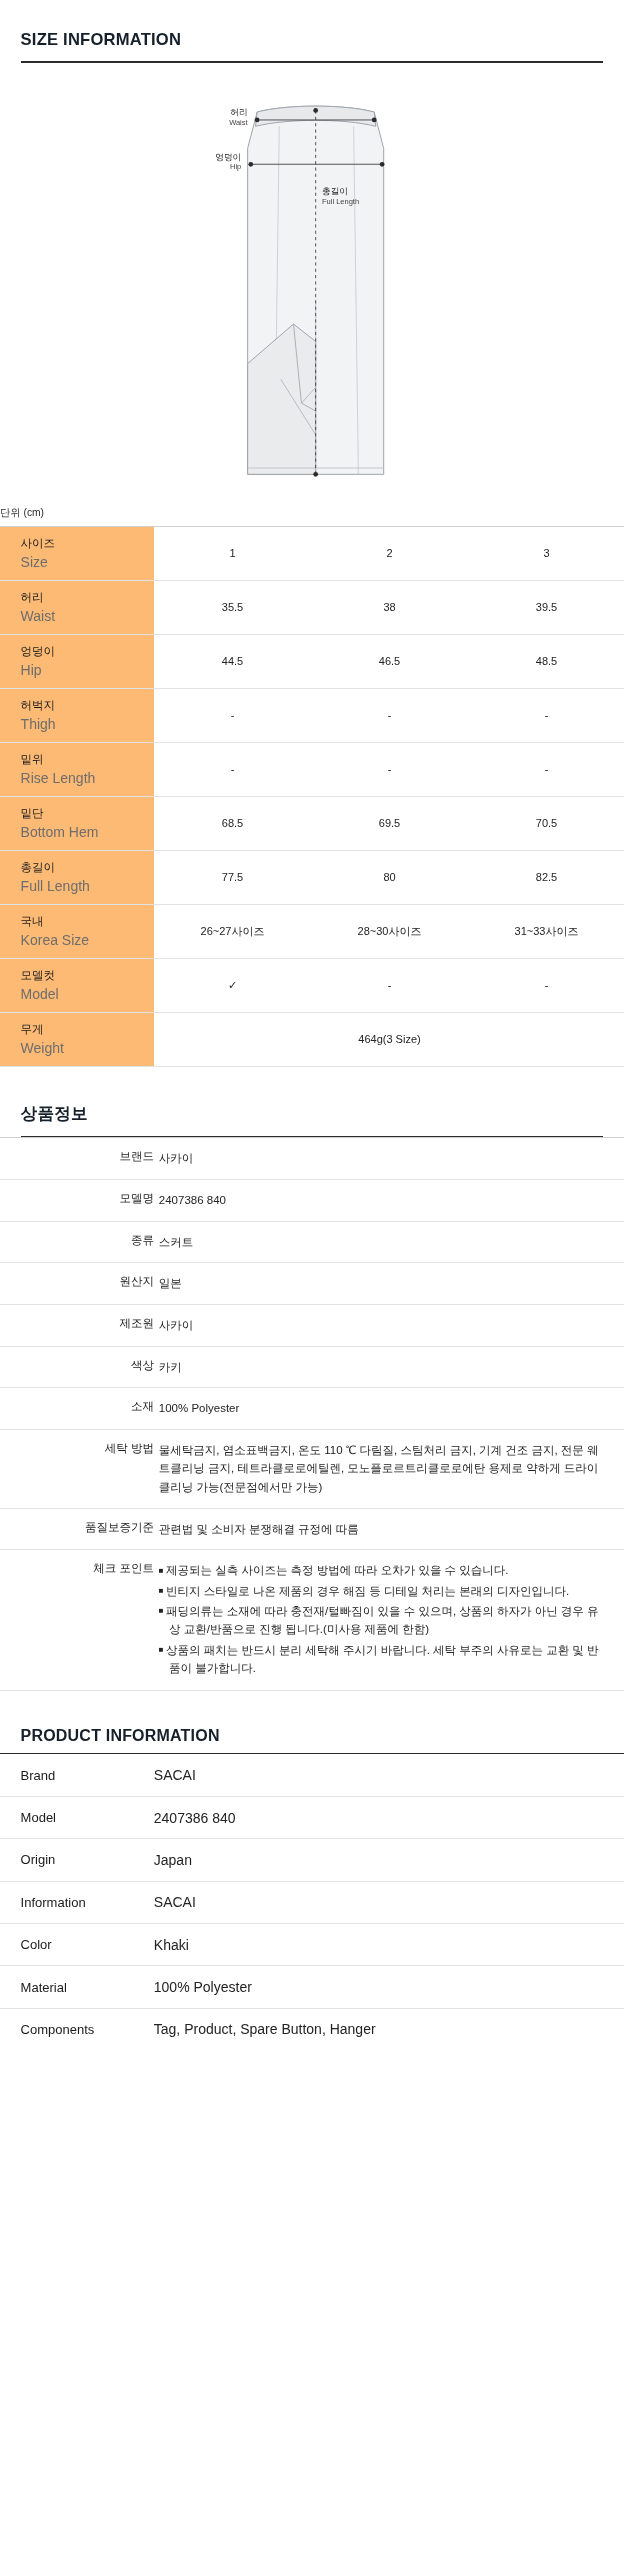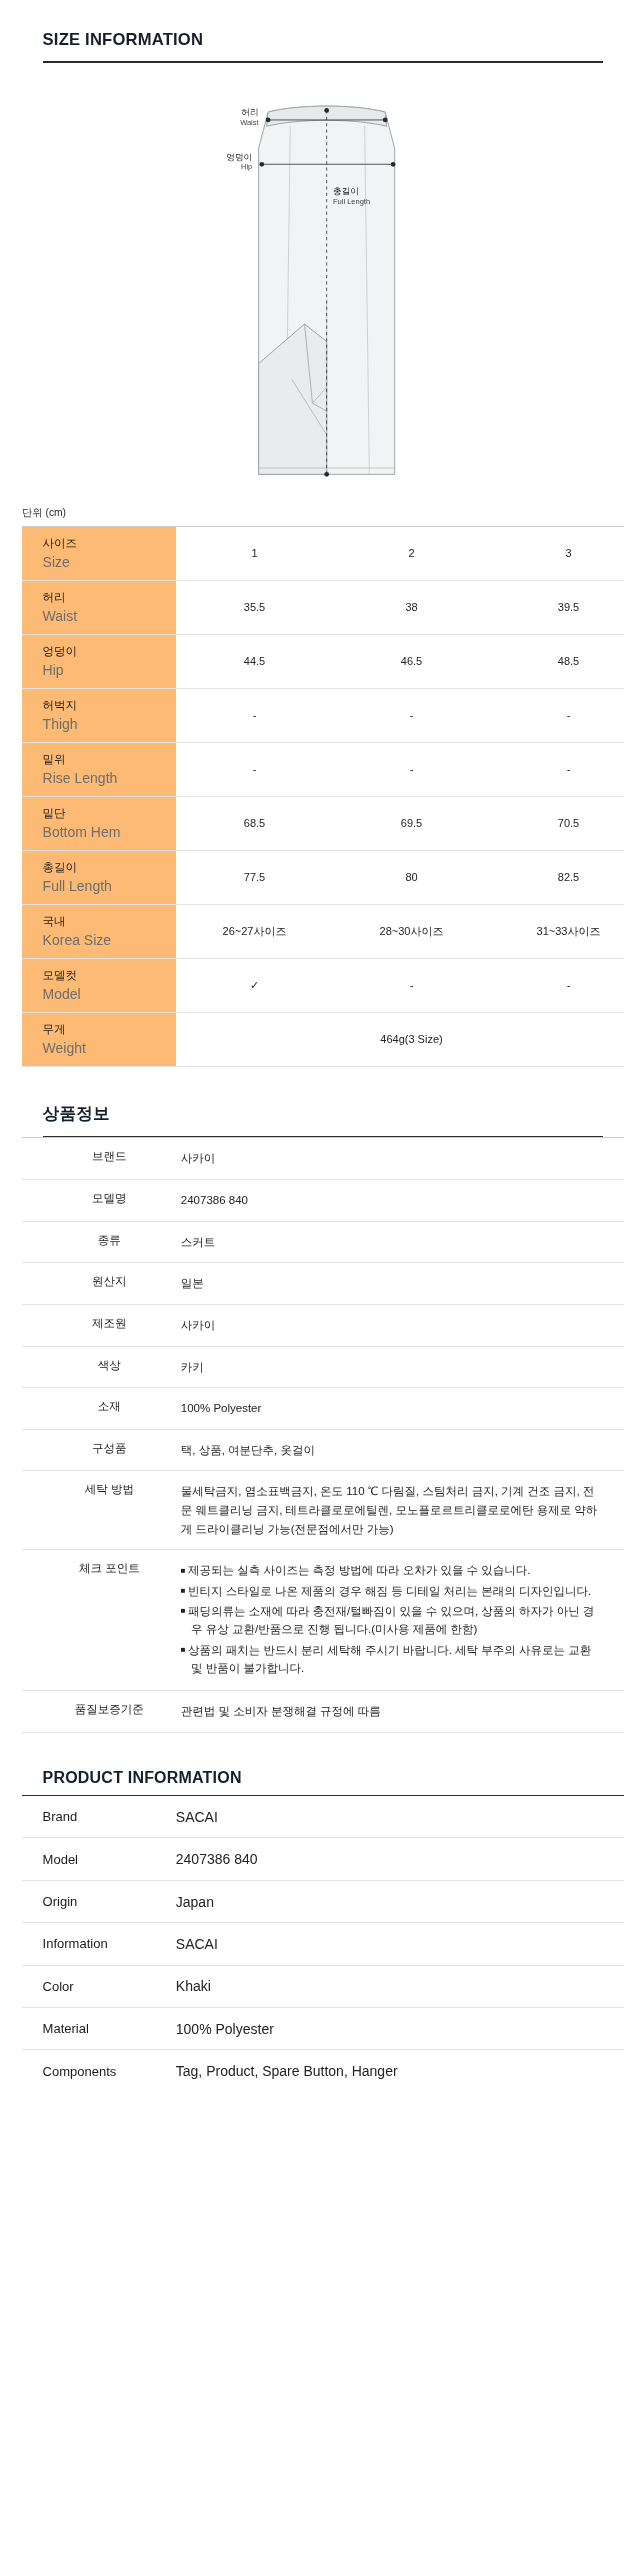--- a/index.html
+++ b/index.html
@@ -10,21 +10,20 @@
   body {
     width: 624px;
     font-family: "Liberation Sans", sans-serif;
     color: #1b1b1b;
     -webkit-font-smoothing: antialiased;
   }
   .page {
     width: 624px;
     position: relative;
     padding-bottom: 16px;
-    padding-left: 22px;
   }
 
   
   .section-title {
     font-size: 16.6px;
     font-weight: bold;
     letter-spacing: 0.2px;
     color: #16202b;
     padding: 0 0 0 20.6px;
   }
@@ -89,21 +88,21 @@
     padding-bottom: 11px;
     color: #16202b;
   }
   table.info-table {
     width: 100%;
     border-collapse: collapse;
     table-layout: fixed;
   }
   table.info-table th {
     width: 154px;
-    text-align: center;
+    text-align: right;
     font-weight: normal;
     font-size: 11.5px;
     padding: 11px 0 11px 20.6px;
     vertical-align: top;
     border-top: 0.8px solid #e2e2e2;
     color: #1b1b1b;
   }
   table.info-table td {
     font-size: 11.5px;
     padding: 11px 24px 11px 4.8px;
@@ -339,40 +338,36 @@
       </tr>
       <tr>
         <th>색상</th>
         <td>카키</td>
       </tr>
       <tr>
         <th>소재</th>
         <td>100% Polyester</td>
       </tr>
       <tr>
-        <th>구성품</th>
-        <td>택, 상품, 여분단추, 옷걸이</td>
-      </tr>
-      <tr>
         <th>세탁 방법</th>
         <td>물세탁금지, 염소표백금지, 온도 110 ℃ 다림질, 스팀처리 금지, 기계 건조 금지, 전문 웨트클리닝 금지, 테트라클로로에틸렌, 모노플로르트리클로로에탄 용제로 약하게 드라이클리닝 가능(전문점에서만 가능)</td>
+      </tr>
+      <tr>
+        <th>품질보증기준</th>
+        <td>관련법 및 소비자 분쟁해결 규정에 따름</td>
       </tr>
       <tr>
         <th>체크 포인트</th>
         <td class="bullets">
           <p><span class="sq">■</span><span>제공되는 실측 사이즈는 측정 방법에 따라 오차가 있을 수 있습니다.</span></p>
           <p><span class="sq">■</span><span>빈티지 스타일로 나온 제품의 경우 해짐 등 디테일 처리는 본래의 디자인입니다.</span></p>
           <p><span class="sq">■</span><span>패딩의류는 소재에 따라 충전재/털빠짐이 있을 수 있으며, 상품의 하자가 아닌 경우 유상 교환/반품으로 진행 됩니다.(미사용 제품에 한함)</span></p>
           <p><span class="sq">■</span><span>상품의 패치는 반드시 분리 세탁해 주시기 바랍니다. 세탁 부주의 사유로는 교환 및 반품이 불가합니다.</span></p>
         </td>
       </tr>
-      <tr>
-        <th>품질보증기준</th>
-        <td>관련법 및 소비자 분쟁해결 규정에 따름</td>
-      </tr>
     </tbody>
   </table>
 
   <div class="section-title" id="product-information-title">PRODUCT INFORMATION</div>
 
   <table class="pi-table">
     <tbody>
       <tr>
         <th>Brand</th>
         <td>SACAI</td>

